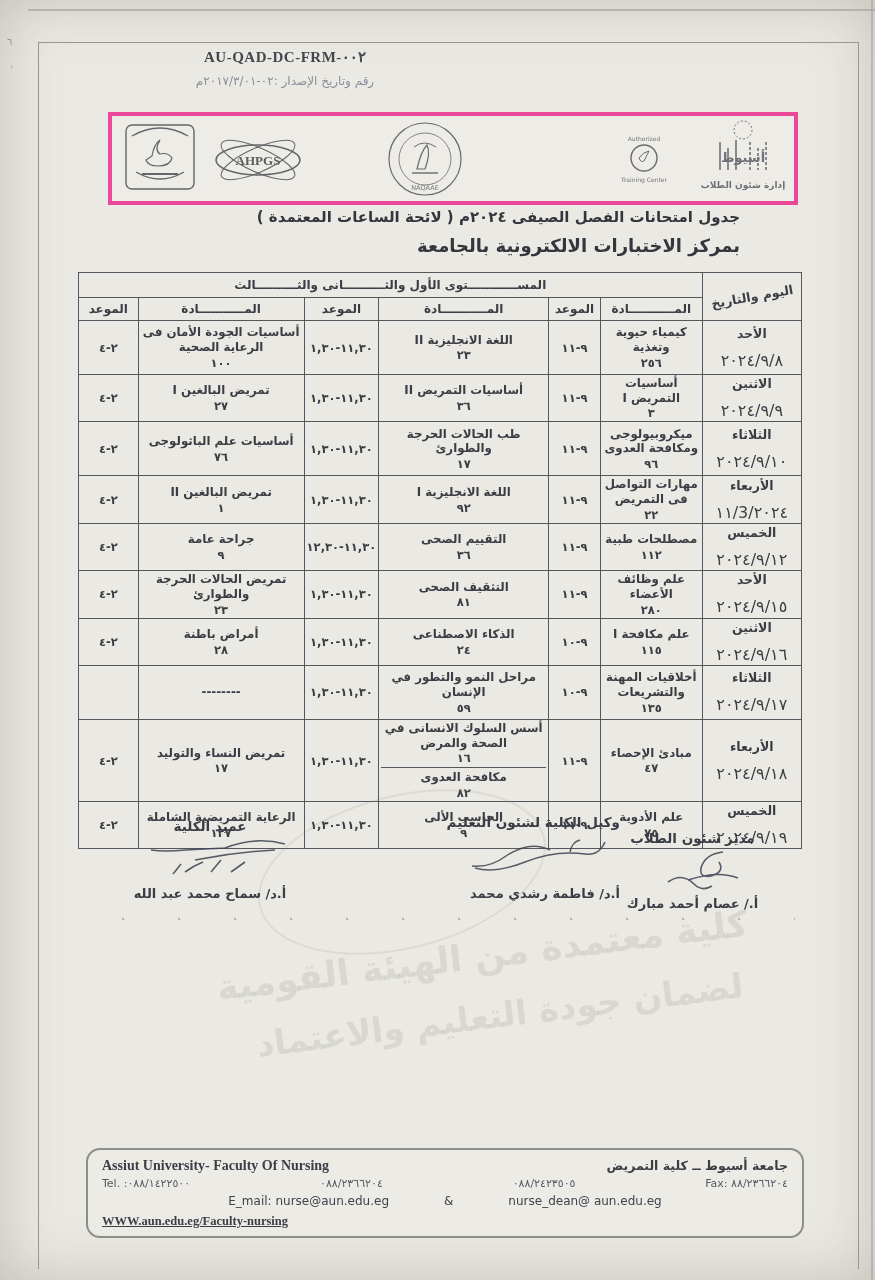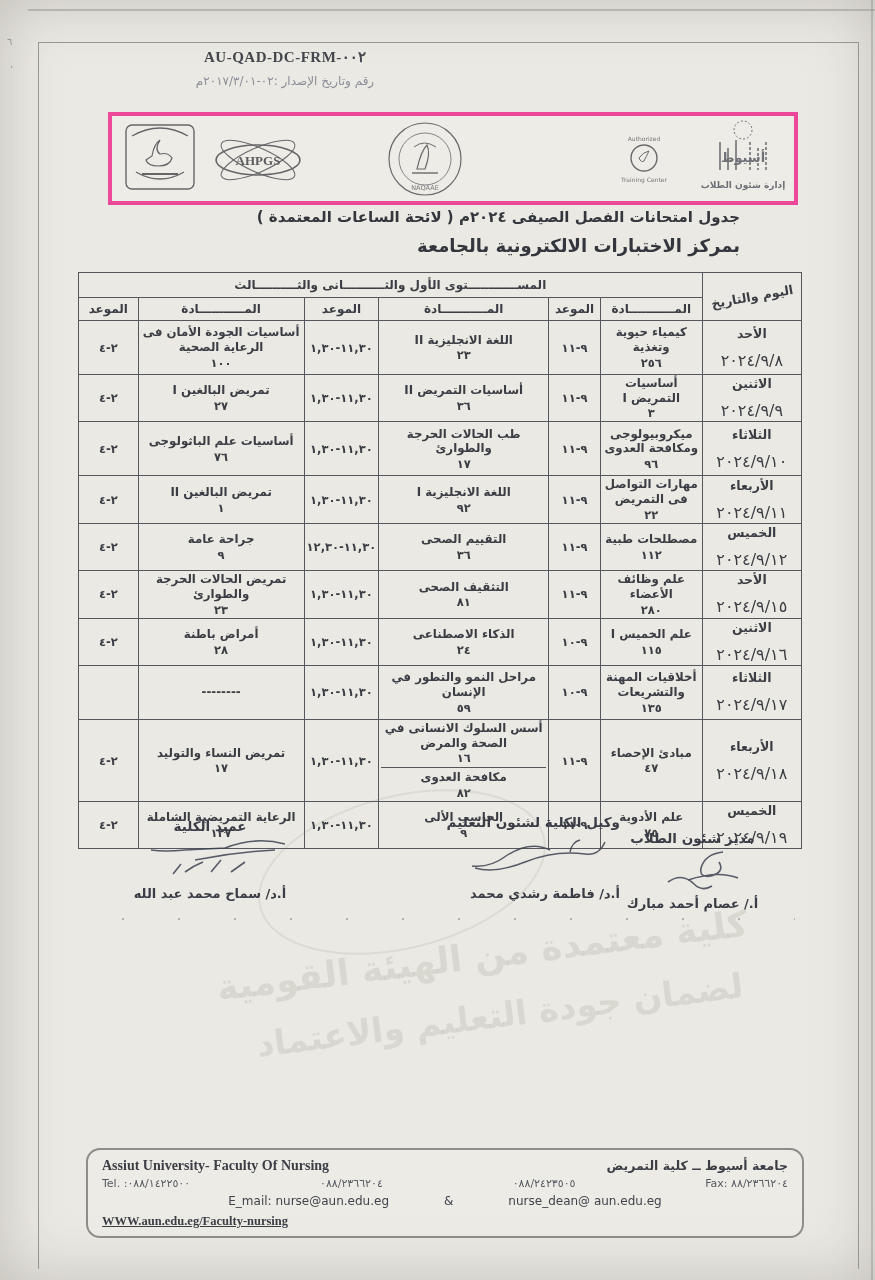--- a/index.html
+++ b/index.html
@@ -232,21 +232,21 @@
             <div class="entry">
               <div class="sname">أساسيات علم الباثولوجى</div>
               <div class="scode">٧٦</div>
             </div>
           </td>
           <td class="c-time">٢-٤</td>
         </tr>
         <tr style="height: 46px;">
           <td class="c-day">
             <div class="day">الأربعاء</div>
-            <div class="date">٢٠٢٤/٩/١١</div>
+            <div class="date">٢٠٢٤/3/١١</div>
           </td>
           <td class="c-subj">
             <div class="entry">
               <div class="sname">مهارات التواصل فى التمريض</div>
               <div class="scode">٢٢</div>
             </div>
           </td>
           <td class="c-time">٩-١١</td>
           <td class="c-subj">
             <div class="entry">
@@ -317,21 +317,21 @@
           </td>
           <td class="c-time">٢-٤</td>
         </tr>
         <tr style="height: 38px;">
           <td class="c-day">
             <div class="day">الاثنين</div>
             <div class="date">٢٠٢٤/٩/١٦</div>
           </td>
           <td class="c-subj">
             <div class="entry">
-              <div class="sname">علم الخميس I</div>
+              <div class="sname">علم مكافحة I</div>
               <div class="scode">١١٥</div>
             </div>
           </td>
           <td class="c-time">٩-١٠</td>
           <td class="c-subj">
             <div class="entry">
               <div class="sname">الذكاء الاصطناعى</div>
               <div class="scode">٢٤</div>
             </div>
           </td>

